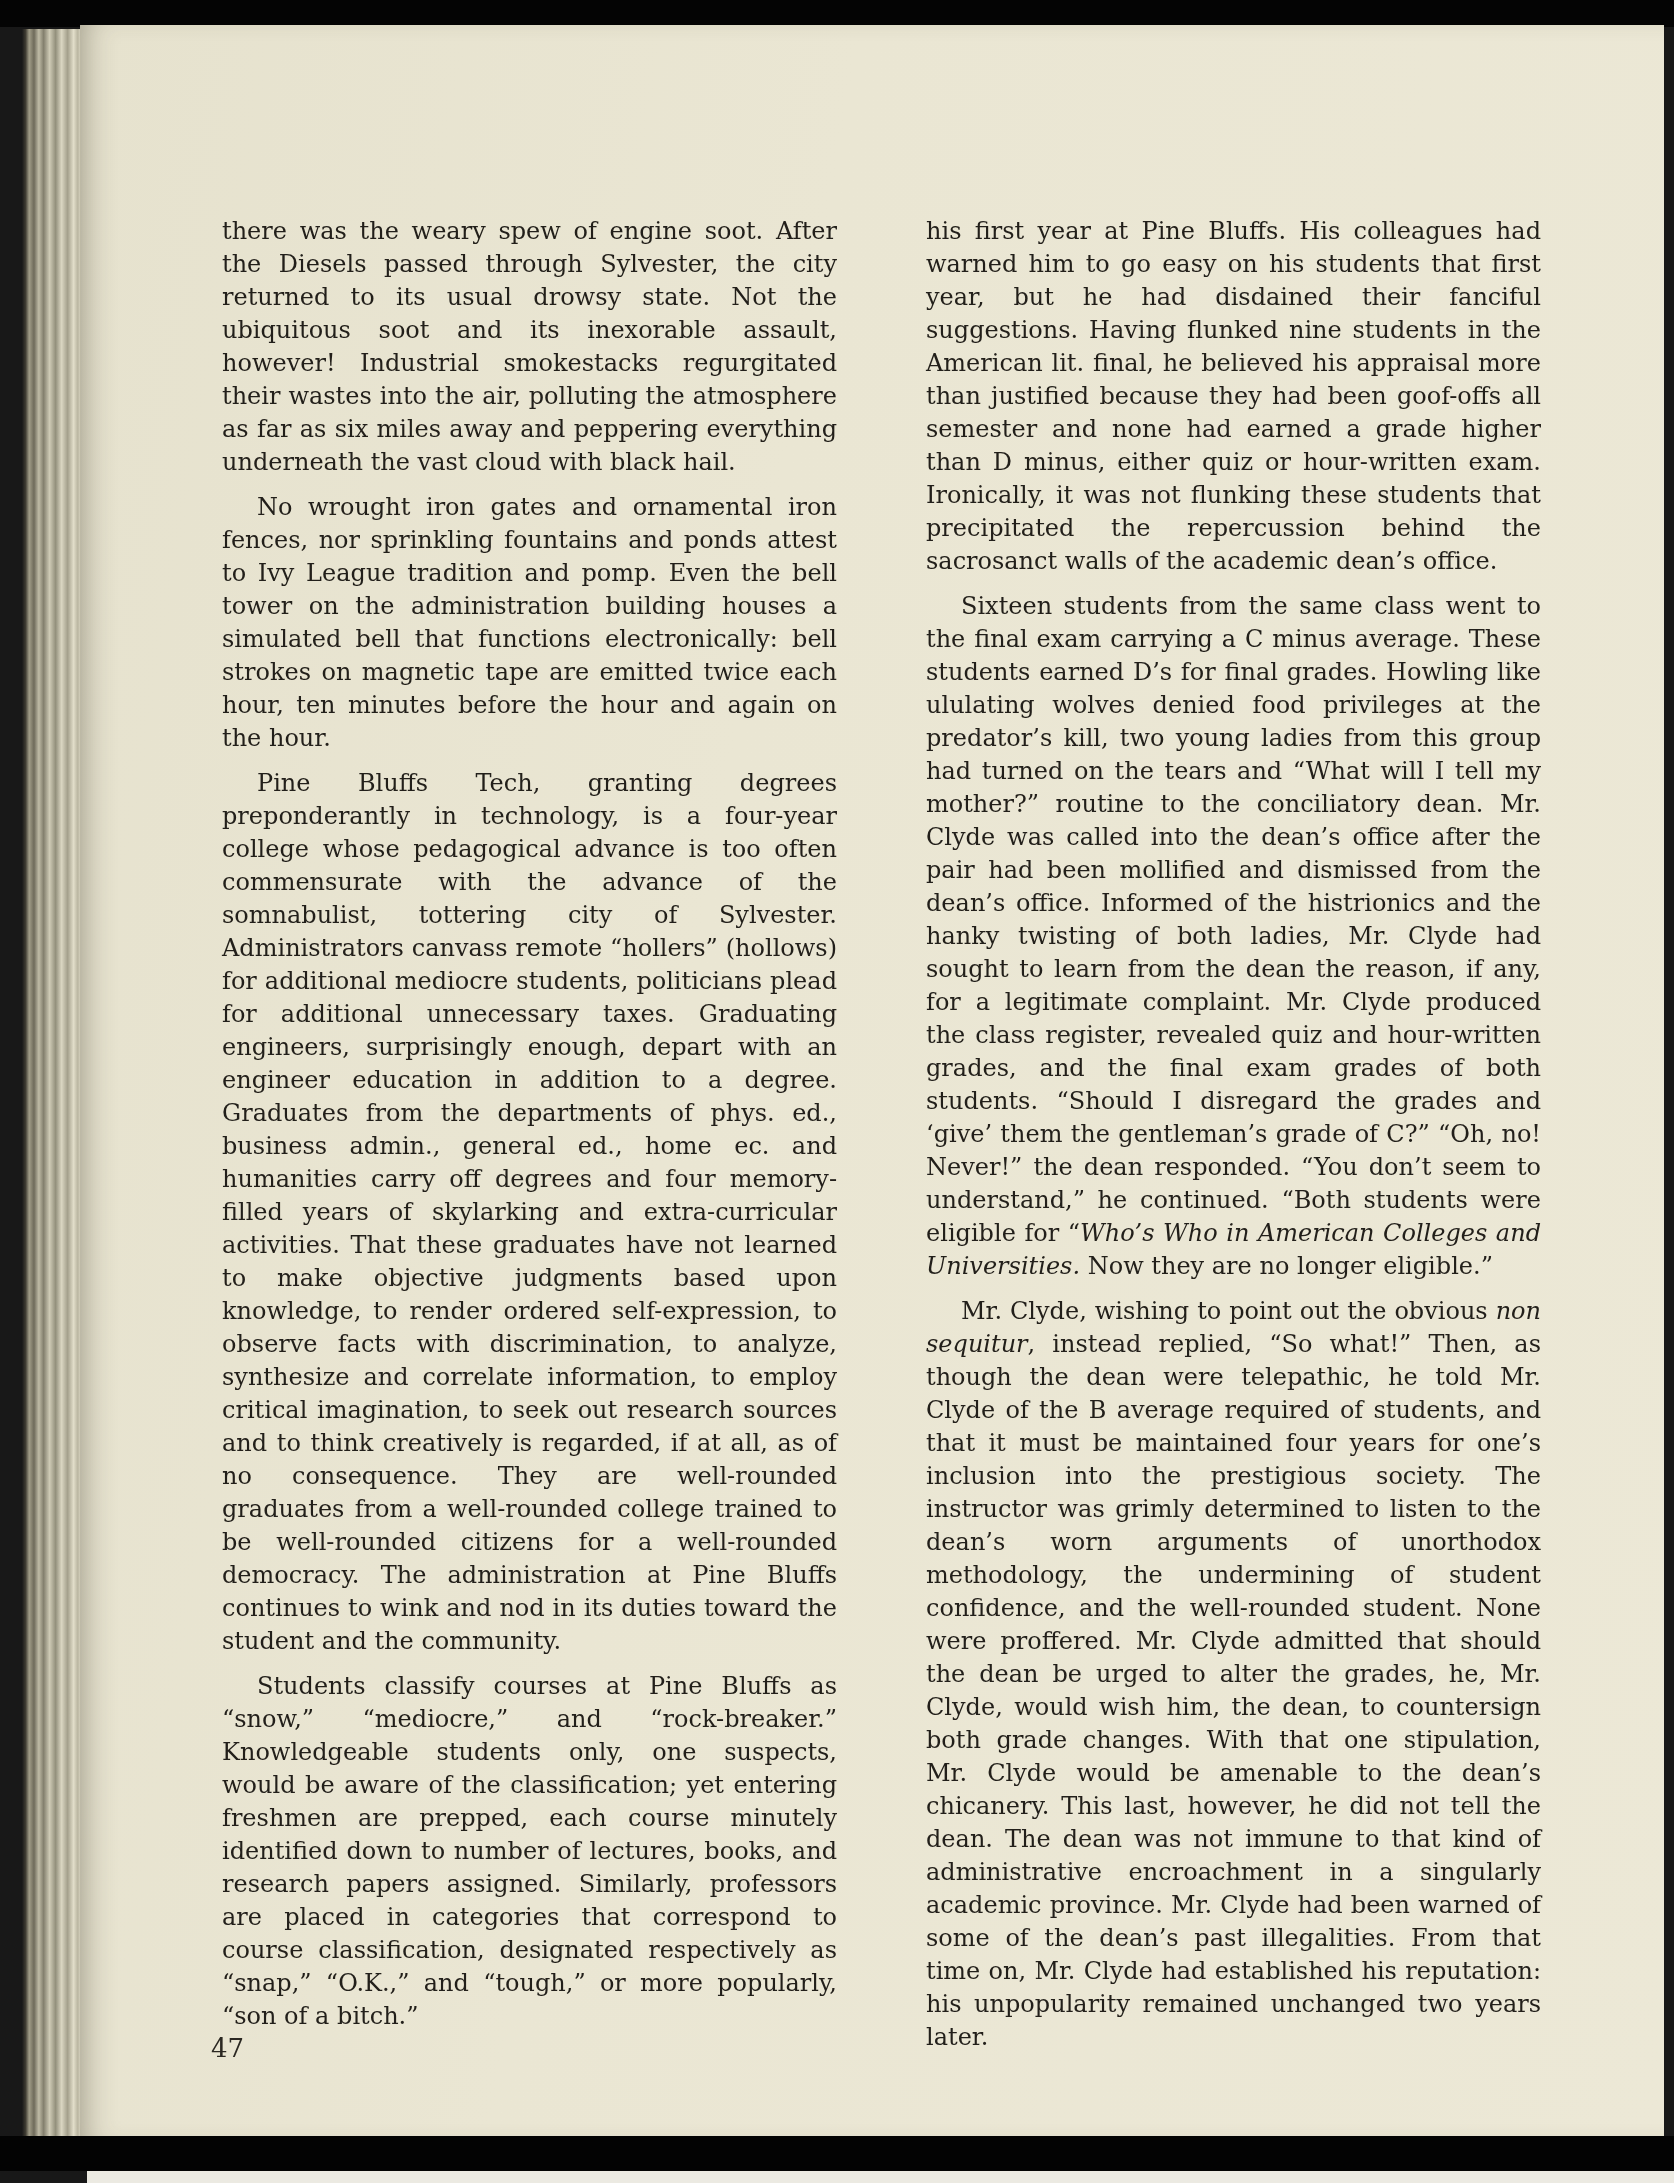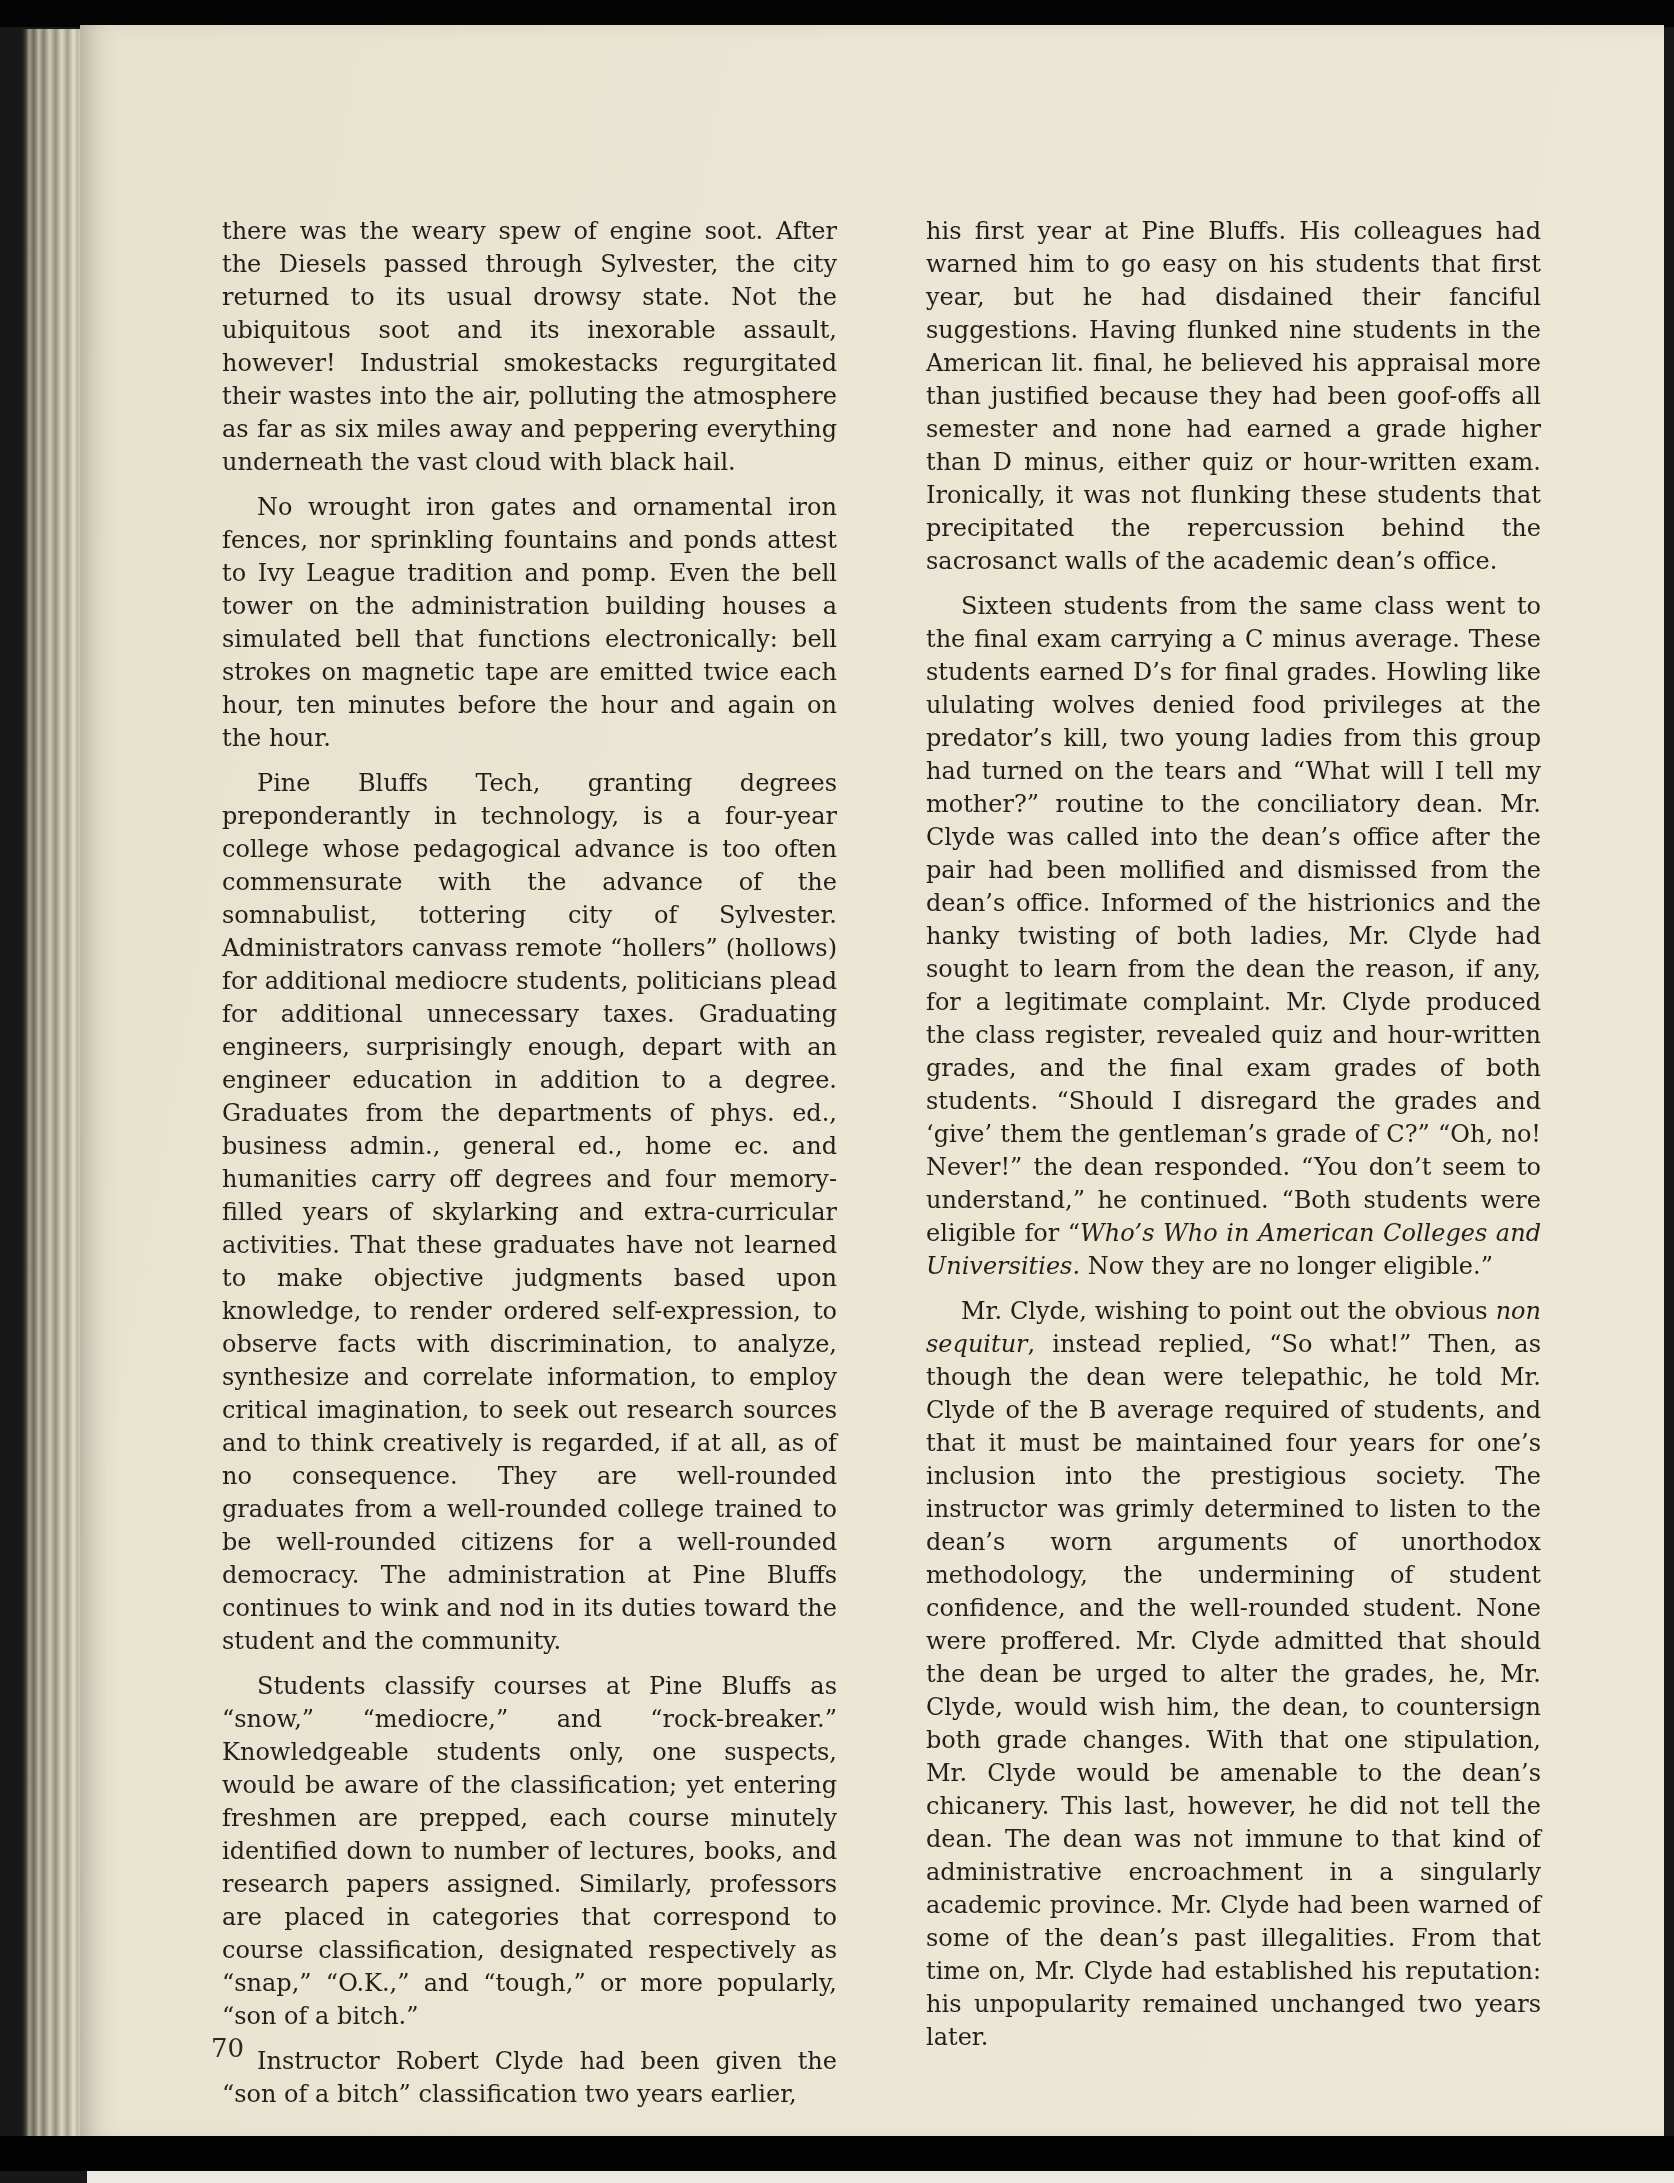--- a/index.html
+++ b/index.html
@@ -54,27 +54,26 @@
   <div class="top-edge"></div>
   <div class="page-stack"></div>
 
   <div class="page">
     <div class="text-columns">
       <div class="column">
           <p class="para"><span>there was the weary spew of engine soot.  After the Diesels passed through Sylvester, the city returned to its usual drowsy state.  Not the ubiquitous soot and its inexorable assault, however!  Industrial smokestacks regurgitated their wastes into the air, polluting the atmosphere as far as six miles away and peppering everything underneath the vast cloud with black hail.</span></p>
           <p class="para indent"><span>No wrought iron gates and ornamental iron fences, nor sprinkling fountains and ponds attest to Ivy League tradition and pomp.  Even the bell tower on the administration building houses a simulated bell that functions electronically: bell strokes on magnetic tape are emitted twice each hour, ten minutes before the hour and again on the hour.</span></p>
           <p class="para indent"><span>Pine Bluffs Tech, granting degrees preponderantly in technology, is a four-year college whose pedagogical advance is too often commensurate with the advance of the somnabulist, tottering city of Sylvester.  Administrators canvass remote “hollers” (hollows) for additional mediocre students, politicians plead for additional unnecessary taxes.  Graduating engineers, surprisingly enough, depart with an engineer education in addition to a degree.  Graduates from the departments of phys. ed., business admin., general ed., home ec. and humanities carry off degrees and four memory-filled years of skylarking and extra-curricular activities.  That these graduates have not learned to make objective judgments based upon knowledge, to render ordered self-expression, to observe facts with discrimination, to analyze, synthesize and correlate information, to employ critical imagination, to seek out research sources and to think creatively is regarded, if at all, as of no consequence.  They are well-rounded graduates from a well-rounded college trained to be well-rounded citizens for a well-rounded democracy. The administration at Pine Bluffs continues to wink and nod in its duties toward the student and the community.</span></p>
           <p class="para indent"><span>Students classify courses at Pine Bluffs as “snow,” “mediocre,” and “rock-breaker.”  Knowledgeable students only, one suspects, would be aware of the classification; yet entering freshmen are prepped, each course minutely identified down to number of lectures, books, and research papers assigned.  Similarly, professors are placed in categories that correspond to course classification, designated respectively as “snap,” “O.K.,” and “tough,” or more popularly, “son of a bitch.”</span></p>
-          <p class="para indent"><span>Instructor Robert Clyde had been given the “son of a bitch” classification two years earlier,</span></p>
         </div>
       <div class="column">
           <p class="para"><span>his first year at Pine Bluffs.  His colleagues had warned him to go easy on his students that first year, but he had disdained their fanciful suggestions.  Having flunked nine students in the American lit. final, he believed his appraisal more than justified because they had been goof-offs all semester and none had earned a grade higher than D minus, either quiz or hour-written exam.  Ironically, it was not flunking these students that precipitated the repercussion behind the sacrosanct walls of the academic dean’s office.</span></p>
           <p class="para indent"><span>Sixteen students from the same class went to the final exam carrying a C minus average.  These students earned D’s for final grades.  Howling like ululating wolves denied food privileges at the predator’s kill, two young ladies from this group had turned on the tears and “What will I tell my mother?” routine to the conciliatory dean.  Mr. Clyde was called into the dean’s office after the pair had been mollified and dismissed from the dean’s office.  Informed of the histrionics and the hanky twisting of both ladies, Mr. Clyde had sought to learn from the dean the reason, if any, for a legitimate complaint.  Mr. Clyde produced the class register, revealed quiz and hour-written grades, and the final exam grades of both students. “Should I disregard the grades and ‘give’ them the gentleman’s grade of C?”  “Oh, no! Never!” the dean responded.  “You don’t seem to understand,” he continued.  “Both students were eligible for “</span><span class="italic">Who’s Who in American Colleges and Universities.</span><span>  Now they are no longer eligible.”</span></p>
           <p class="para indent"><span>Mr. Clyde, wishing to point out the obvious </span><span class="italic">non sequitur</span><span>, instead replied, “So what!”  Then, as though the dean were telepathic, he told Mr. Clyde of the B average required of students, and that it must be maintained four years for one’s inclusion into the prestigious society.  The instructor was grimly determined to listen to the dean’s worn arguments of unorthodox methodology, the undermining of student confidence, and the well-rounded student.  None were proffered. Mr. Clyde admitted that should the dean be urged to alter the grades, he, Mr. Clyde, would wish him, the dean, to countersign both grade changes.  With that one stipulation, Mr. Clyde would be amenable to the dean’s chicanery.  This last, however, he did not tell the dean.  The dean was not immune to that kind of administrative encroachment in a singularly academic province.  Mr. Clyde had been warned of some of the dean’s past illegalities. From that time on, Mr. Clyde had established his reputation: his unpopularity remained unchanged two years later.</span></p>
         </div>
     </div>
-    <div class="page-number">70</div>
+    <div class="page-number">47</div>
   </div>
 
   <div class="bottom-edge"></div>
   <div class="bottom-strip"></div>
 </div>
 
 
 </body></html>

